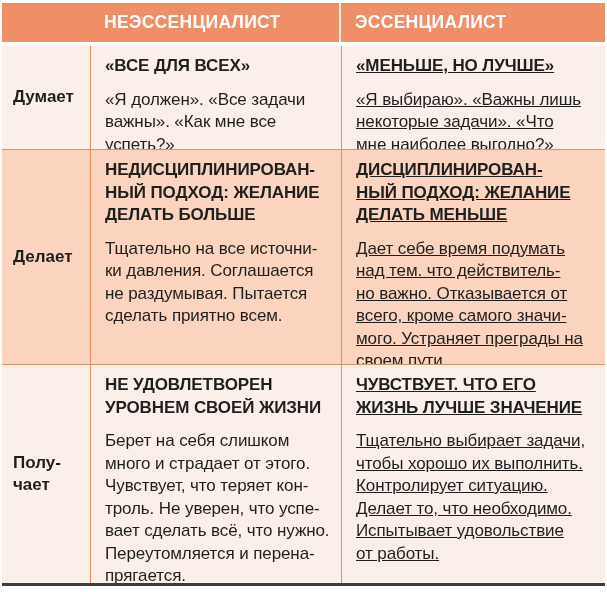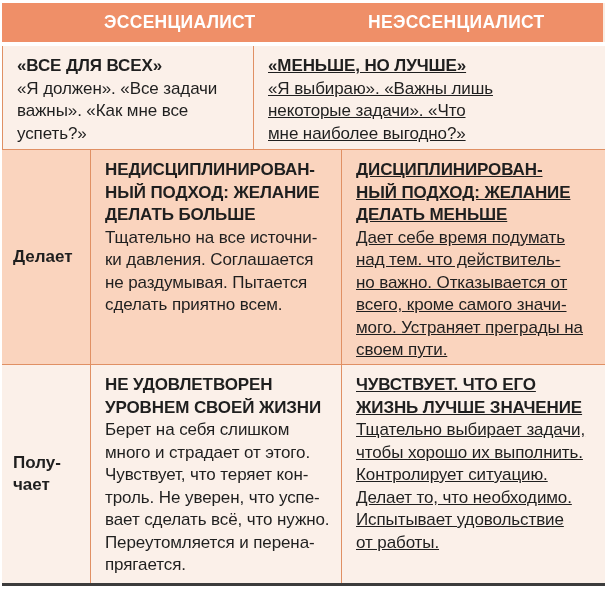--- a/index.html
+++ b/index.html
@@ -46,40 +46,41 @@
   }
   .content-cell {
     padding: 9px 10px 6px 14px;
     font-size: 17px; line-height: 22.5px;
     letter-spacing: -0.1px;
     border-left: 1px solid var(--divider, #E09064);
   }
   .content-cell.non { width: 251px; }
   .content-cell.ess { flex: 1; text-decoration: underline; }
   .cell-heading { font-weight: bold; white-space: pre-line; }
-  .cell-body { white-space: pre-line; }
+  .cell-body { white-space: pre-line; margin-top: 11px; }
 
   .bottom-bar { height: 3px; background: var(--bottom-border, #3C3C3C); }
 </style>
 </head>
 <body>
 
 <div class="table-wrap">
 
   <div class="hdr">
     <div class="hdr-spacer"></div>
+    <div class="hdr-cell non">
+      <span>НЕЭССЕНЦИАЛИСТ</span>
+    </div>
     <div class="hdr-cell ess">
       <span>ЭССЕНЦИАЛИСТ</span>
-    </div>
-    <div class="hdr-cell non">
-      <span>НЕЭССЕНЦИАЛИСТ</span>
     </div>
   </div>
 
   <div class="body-row row-light r1">
+    <div class="label-cell">Думает</div>
     <div class="content-cell non">
       <div class="cell-heading">«ВСЕ ДЛЯ ВСЕХ»</div>
       <div class="cell-body">«Я должен». «Все задачи
 важны». «Как мне все
 успеть?»</div>
     </div>
     <div class="content-cell ess">
       <div class="cell-heading">«МЕНЬШЕ, НО ЛУЧШЕ»</div>
       <div class="cell-body">«Я выбираю». «Важны лишь
 некоторые задачи». «Что

